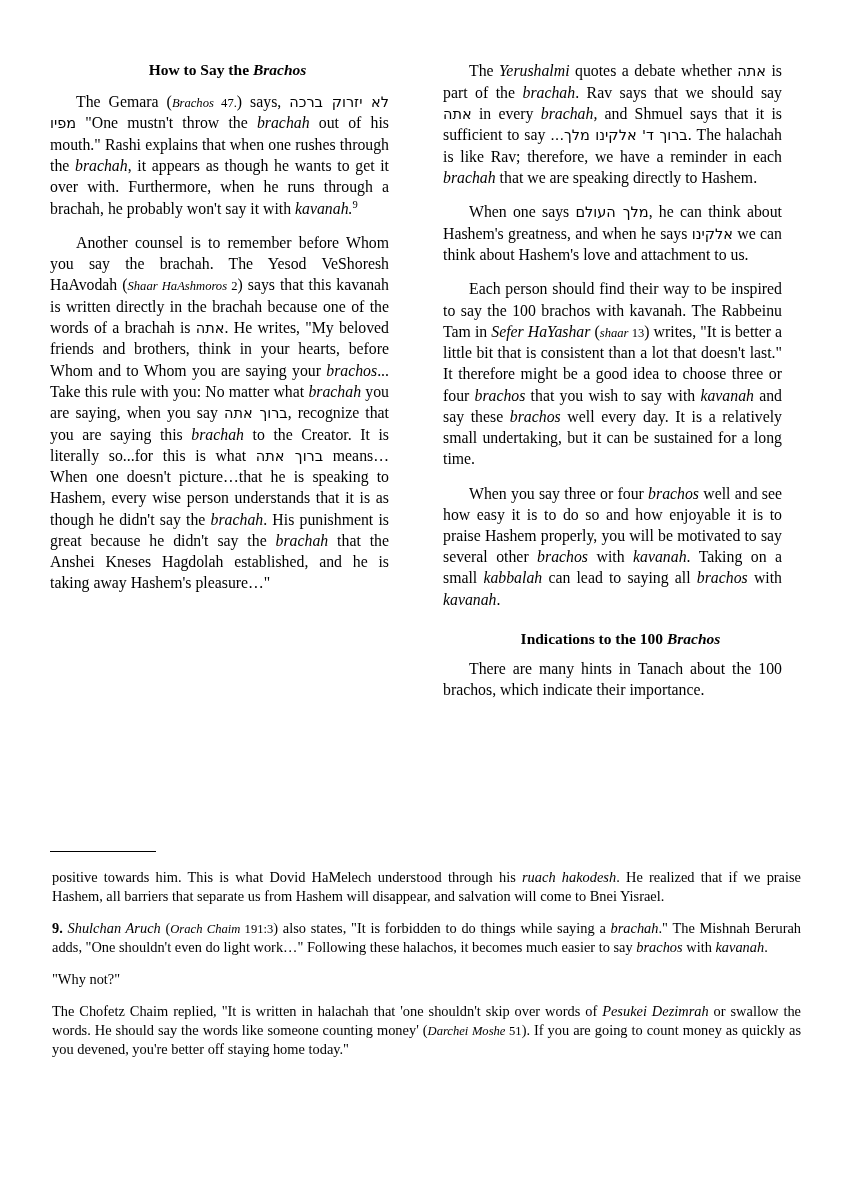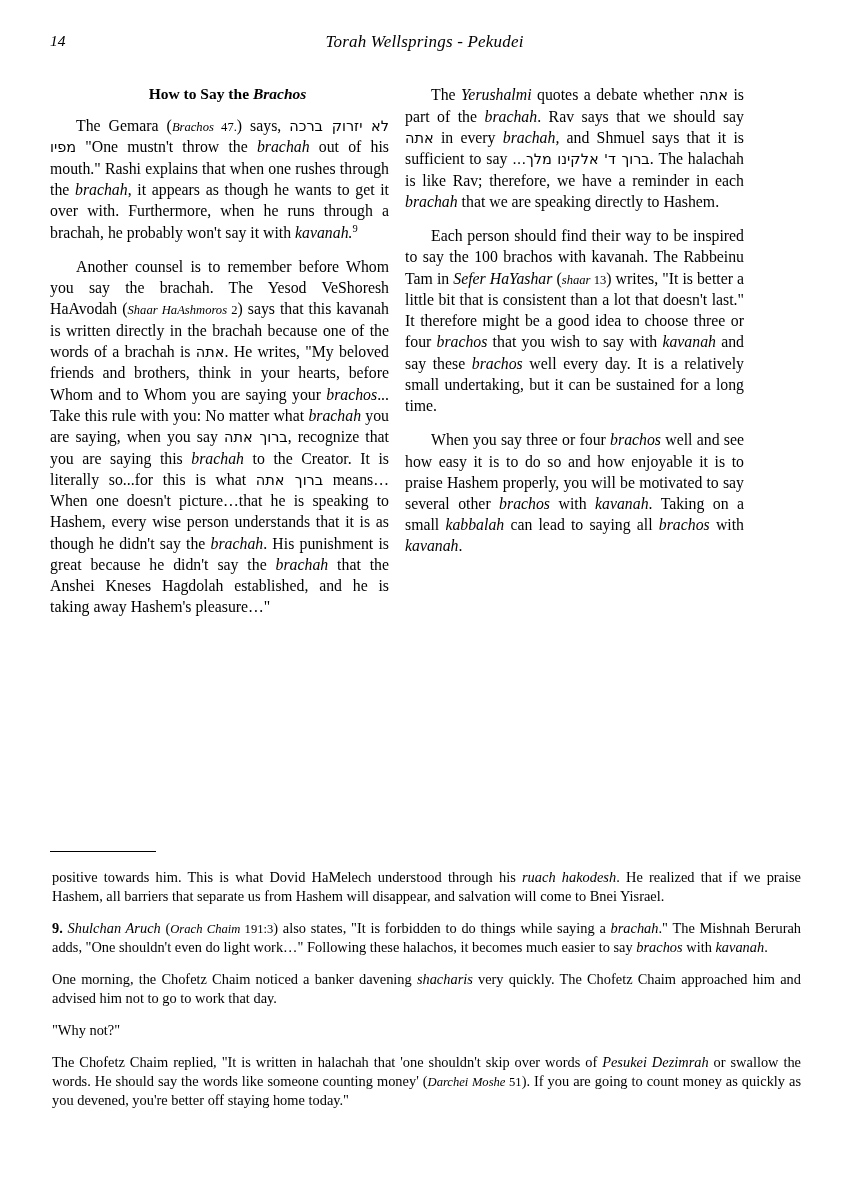--- a/index.html
+++ b/index.html
@@ -40,25 +40,26 @@
   }
   .head-title {
     text-align: center;
     font-style: italic;
     font-size: 17px;
     letter-spacing: 0.2px;
   }
   
   .columns {
     position: absolute;
-    top: 84px;
+    top: 60px;
     left: 50px;
     width: 749px;
     height: 760px;
     display: flex;
+    gap: 38px;
   }
   .col {
     width: 355px;
   }
   .sec-head {
     text-align: center;
     font-weight: bold;
     font-size: 15.5px;
     margin: 0 0 10px 0;
     line-height: 1.35;
@@ -116,49 +117,51 @@
     margin: 0 0 13px 0;
   }
   .footnotes p:last-child { margin-bottom: 0; }
   .fn-num { font-weight: bold; }
 </style>
 </head>
 <body>
 
 <div class="page">
 
-  <div class="running-head">
-    <span class="folio">14</span>
-    <div class="head-title">Torah Wellsprings - Pekudei</div>
-  </div>
 
   <div class="columns">
 
     <div class="col">
       <h2 class="sec-head">
         <span>How to Say the </span><span class="it">Brachos</span>
       </h2>
       <div id="left-paras">
           <p class="body"><span>The Gemara (</span><span class="small">Brachos</span><span class="small" style="font-style: normal;"> 47.</span><span>) says, </span><span class="heb">לא יזרוק ברכה מפיו</span><span> "One mustn't throw the </span><span class="it">brachah</span><span> out of his mouth." Rashi explains that when one rushes through the </span><span class="it">brachah</span><span>, it appears as though he wants to get it over with. Furthermore, when he runs through a brachah, he probably won't say it with </span><span class="it">kavanah.</span><sup>9</sup></p>
           <p class="body"><span>Another counsel is to remember before Whom you say the brachah. The Yesod VeShoresh HaAvodah (</span><span class="small">Shaar HaAshmoros</span><span class="small" style="font-style: normal;"> 2</span><span>) says that this kavanah is written directly in the brachah because one of the words of a brachah is </span><span class="heb">אתה</span><span>. He writes, "My beloved friends and brothers, think in your hearts, before Whom and to Whom you are saying your </span><span class="it">brachos</span><span>... Take this rule with you: No matter what </span><span class="it">brachah</span><span> you are saying, when you say </span><span class="heb">ברוך אתה</span><span>, recognize that you are saying this </span><span class="it">brachah</span><span> to the Creator. It is literally so...for this is what </span><span class="heb">ברוך אתה</span><span> means… When one doesn't picture…that he is speaking to Hashem, every wise person understands that it is as though he didn't say the </span><span class="it">brachah</span><span>. His punishment is great because he didn't say the </span><span class="it">brachah</span><span> that the Anshei Kneses Hagdolah established, and he is taking away Hashem's pleasure…"</span></p>
         </div>
     </div>
 
     <div class="col">
       <div id="right-paras-a">
           <p class="body"><span>The </span><span class="it">Yerushalmi</span><span> quotes a debate whether </span><span class="heb">אתה</span><span> is part of the </span><span class="it">brachah</span><span>. Rav says that we should say </span><span class="heb">אתה</span><span> in every </span><span class="it">brachah,</span><span> and Shmuel says that it is sufficient to say </span><span class="heb">ברוך ד' אלקינו מלך...</span><span>. The halachah is like Rav; therefore, we have a reminder in each </span><span class="it">brachah</span><span> that we are speaking directly to Hashem.</span></p>
+          <p class="body"><span>When one says </span><span class="heb">מלך העולם</span><span>, he can think about Hashem's greatness, and when he says </span><span class="heb">אלקינו</span><span> we can think about Hashem's love and attachment to us.</span></p>
           <p class="body"><span>Each person should find their way to be inspired to say the 100 brachos with kavanah. The Rabbeinu Tam in </span><span class="it">Sefer HaYashar</span><span> (</span><span class="small">shaar</span><span class="small" style="font-style: normal;"> 13</span><span>) writes, "It is better a little bit that is consistent than a lot that doesn't last." It therefore might be a good idea to choose three or four </span><span class="it">brachos</span><span> that you wish to say with </span><span class="it">kavanah</span><span> and say these </span><span class="it">brachos</span><span> well every day. It is a relatively small undertaking, but it can be sustained for a long time.</span></p>
           <p class="body"><span>When you say three or four </span><span class="it">brachos</span><span> well and see how easy it is to do so and how enjoyable it is to praise Hashem properly, you will be motivated to say several other </span><span class="it">brachos</span><span> with </span><span class="it">kavanah</span><span>. Taking on a small </span><span class="it">kabbalah</span><span> can lead to saying all </span><span class="it">brachos</span><span> with </span><span class="it">kavanah</span><span>.</span></p>
+        </div>
+      <h2 class="sec-head2">
+        <span>Indications to the 100 </span><span class="it">Brachos</span>
+      </h2>
+      <div id="right-paras-b">
+          <p class="body"><span>There are many hints in Tanach about the 100 brachos, which indicate their importance.</span></p>
         </div>
     </div>
 
   </div>
 
   <div class="footnote-rule"></div>
   <div class="footnotes" id="footnotes">
       <p><span>positive towards him. This is what Dovid HaMelech understood through his </span><span class="it">ruach hakodesh</span><span>. He realized that if we praise Hashem, all barriers that separate us from Hashem will disappear, and salvation will come to Bnei Yisrael.</span></p>
       <p><span class="fn-num">9.</span><span class="it"> Shulchan Aruch</span><span> (</span><span class="small">Orach Chaim</span><span class="small" style="font-style: normal;"> 191:3</span><span>) also states, "It is forbidden to do things while saying a </span><span class="it">brachah</span><span>." The Mishnah Berurah adds, "One shouldn't even do light work…" Following these halachos, it becomes much easier to say </span><span class="it">brachos</span><span> with </span><span class="it">kavanah</span><span>.</span></p>
-      <p><span> One morning, the Chofetz Chaim noticed a banker davening </span><span class="it">shacharis</span><span> very quickly. The Chofetz Chaim approached him and advised him not to go to work that day.</span></p>
       <p><span>"Why not?"</span></p>
       <p><span>The Chofetz Chaim replied, "It is written in halachah that 'one shouldn't skip over words of </span><span class="it">Pesukei Dezimrah</span><span> or swallow the words. He should say the words like someone counting money' (</span><span class="small">Darchei Moshe</span><span class="small" style="font-style: normal;"> 51</span><span>). If you are going to count money as quickly as you devened, you're better off staying home today."</span></p>
     </div>
 
 </div>
 
 </body></html>

